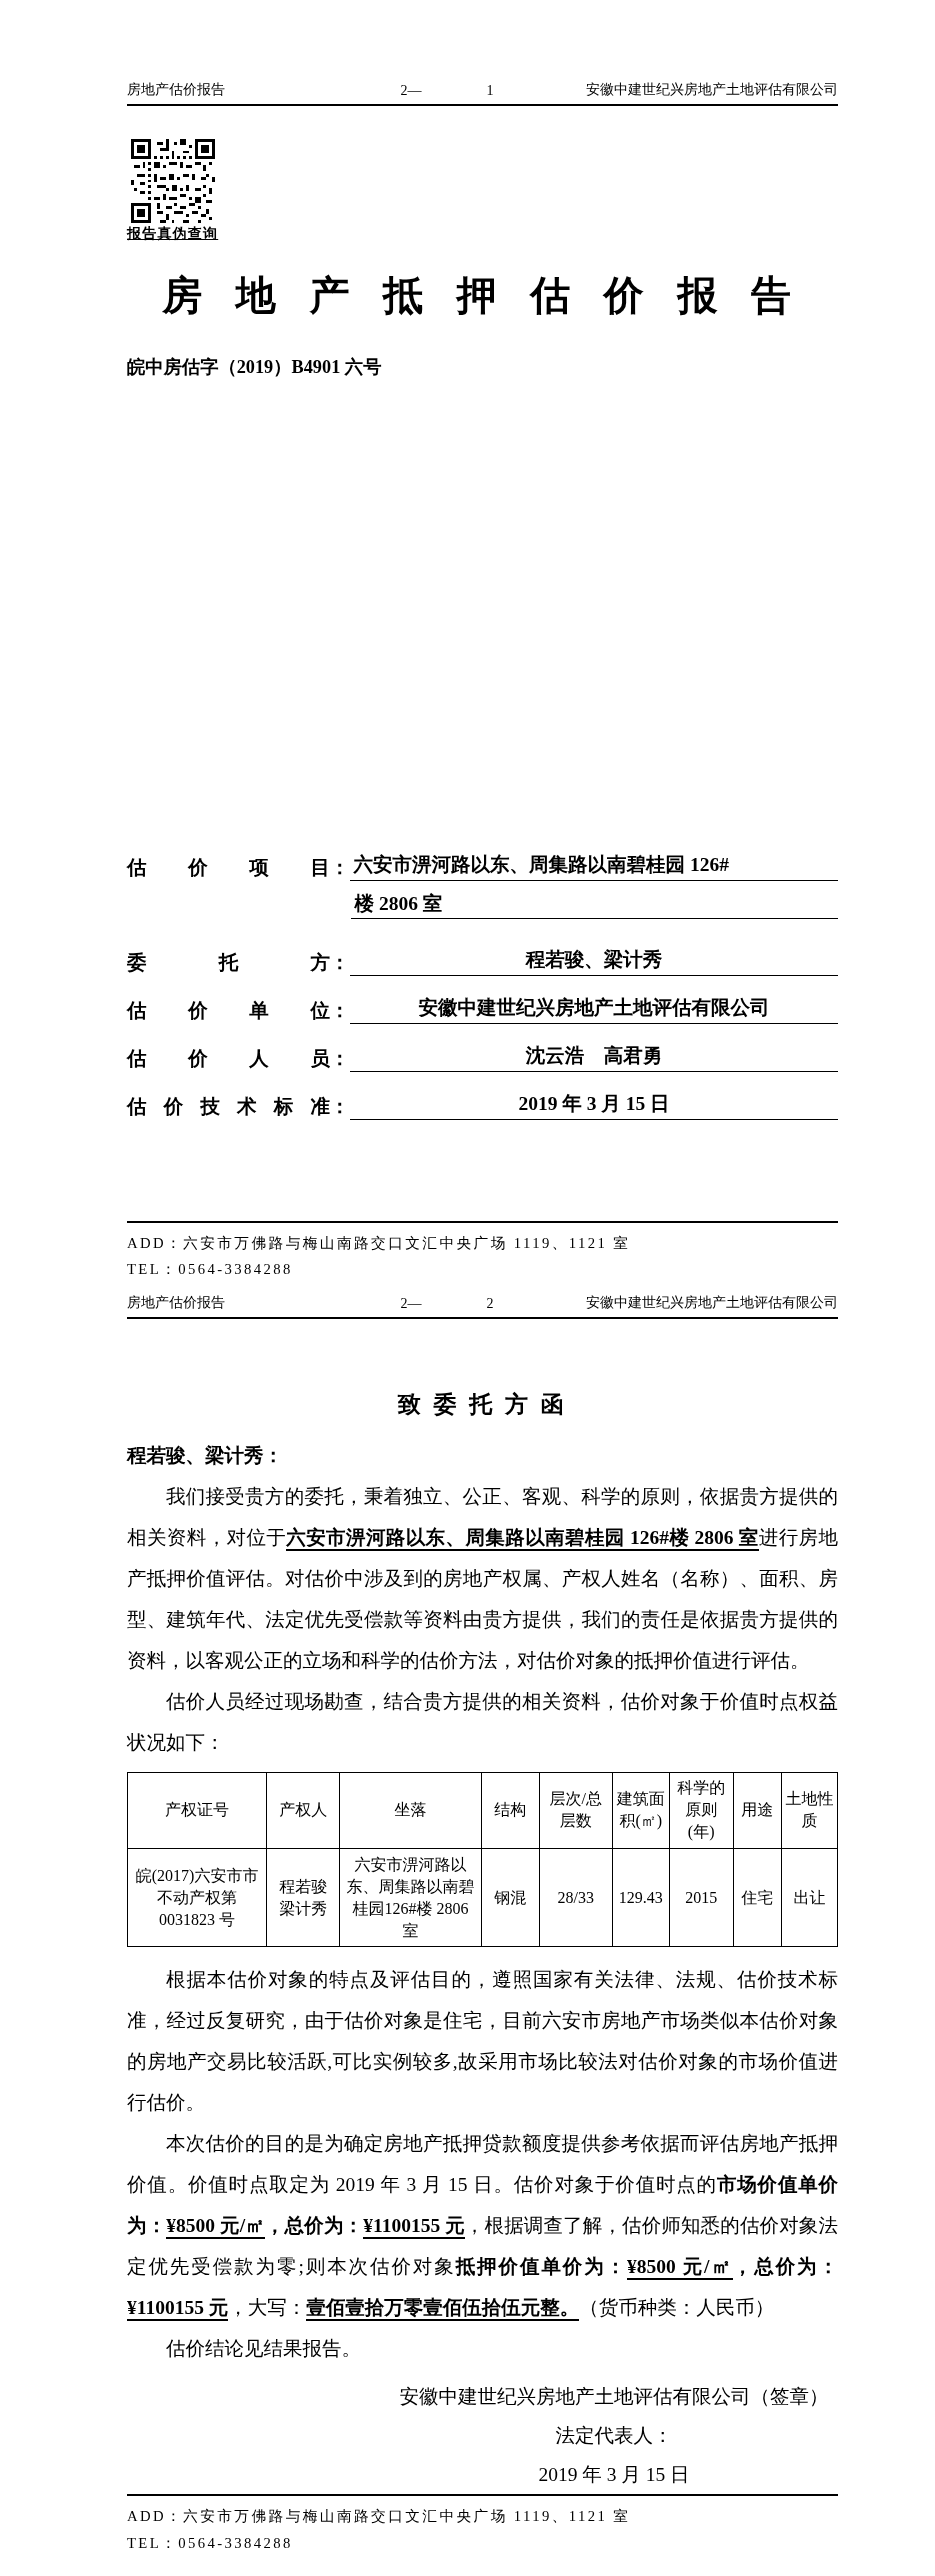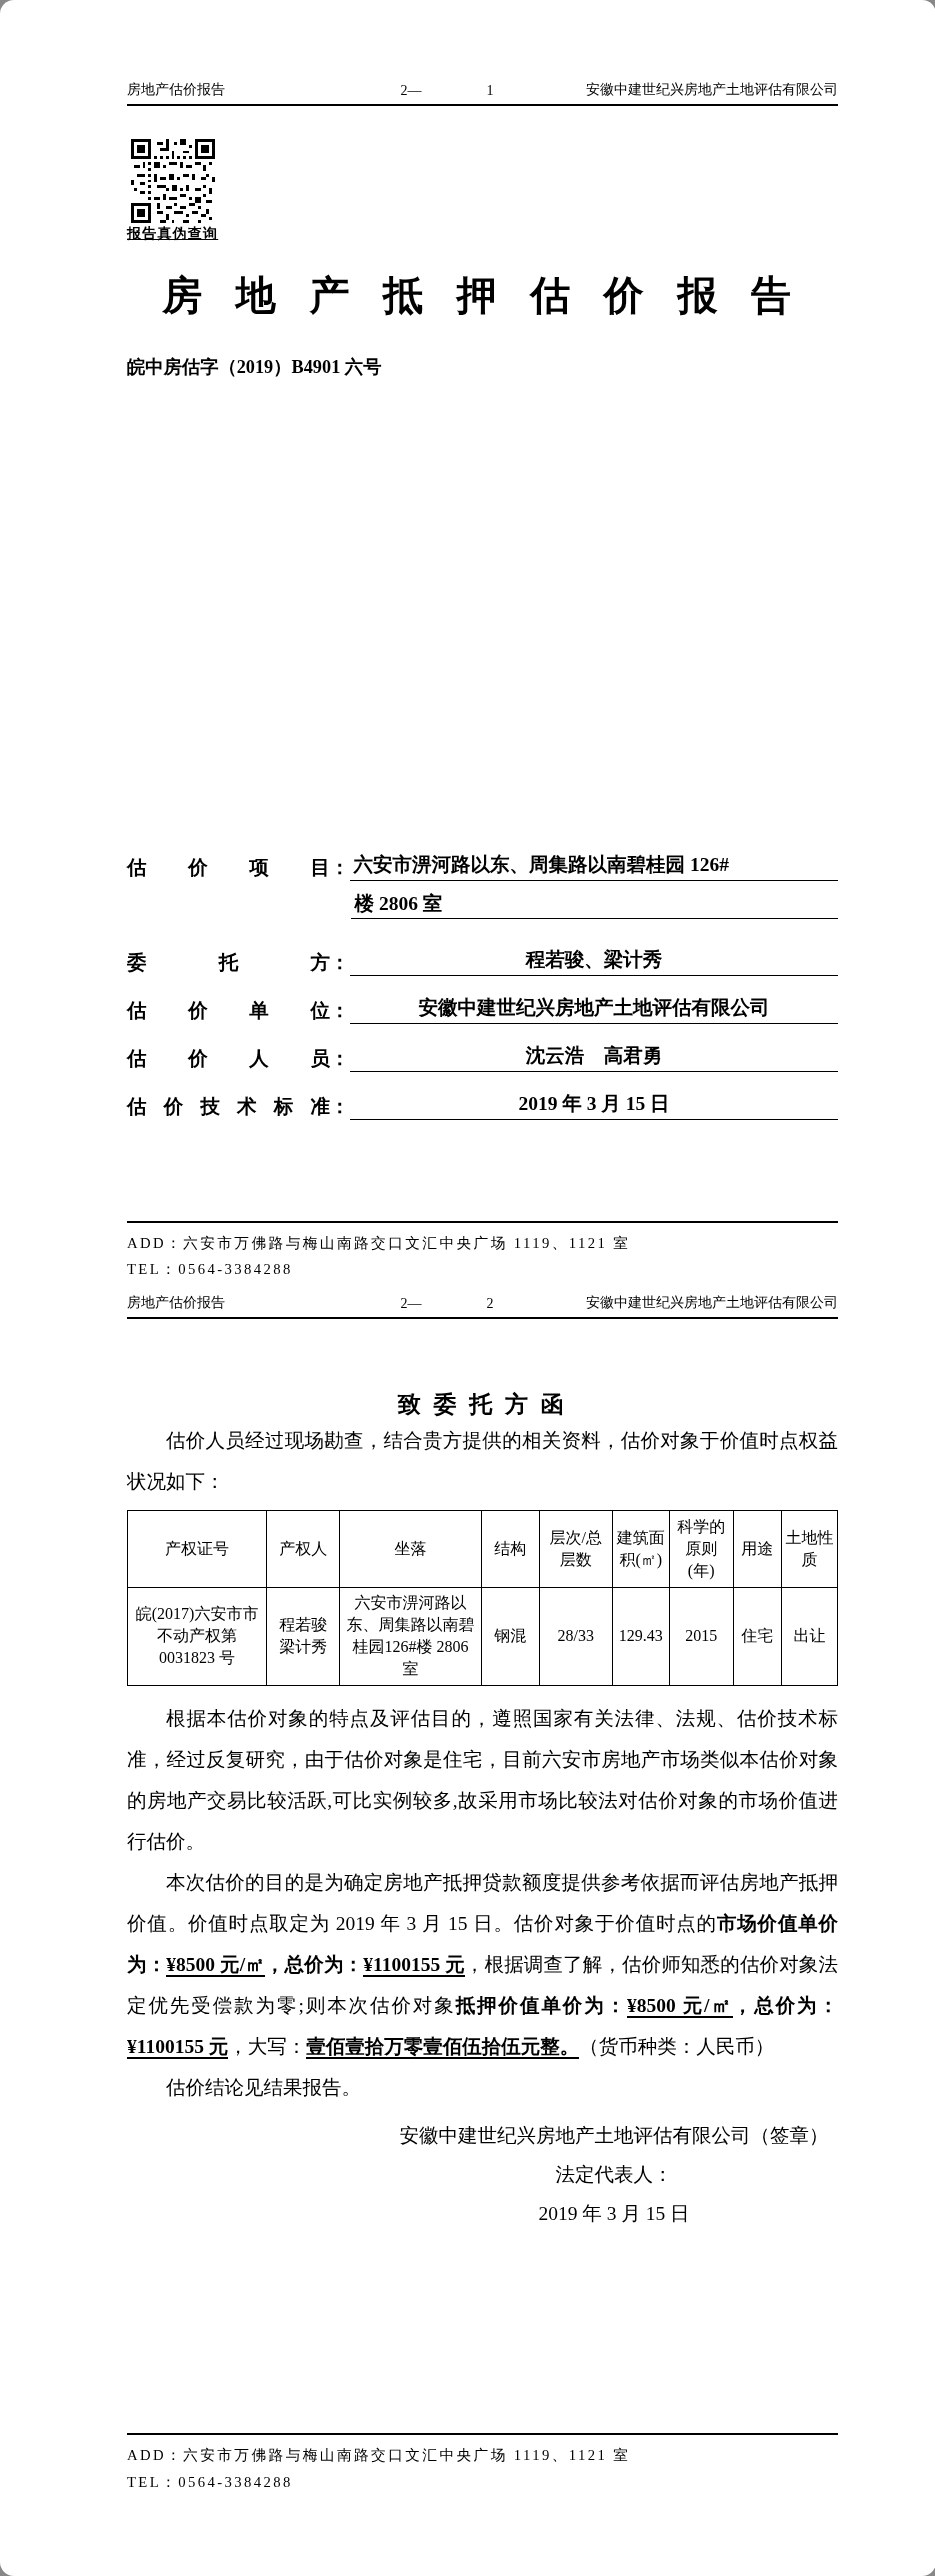--- a/index.html
+++ b/index.html
@@ -1,18 +1,18 @@
 <!DOCTYPE html>
 <html style="font-size:9.4px"><head>
 <meta charset="utf-8">
 <style>
   * { margin:0; padding:0; box-sizing:border-box; }
   html,body { background:#888; }
   body { font-family:"Liberation Serif","DejaVu Serif",serif; color:#000; }
-  .sheet { width:936px; margin:0 auto; background:#fff;border-radius:14px; }
+  .sheet { width:936px; margin:0 auto; background:#fff; }
 
   .page { width:936px; display:flex; flex-direction:column; overflow:hidden; }
   .page-1 { height:1286px; padding:0 98px 0 127px; }
   .page-2 { height:1290px; padding:0 98px 0 127px; }
 
   
   .run-head { display:flex; align-items:flex-end; border-bottom:2.9px solid #000;
               padding-bottom:4.7px; font-size:14px; }
   .page-1 .run-head { margin-top:81px; }
   .page-2 .run-head { margin-top:8.3px; }
@@ -238,21 +238,23 @@
     <div class="run-head">
       <span class="rh-left">房地产估价报告</span>
       <span class="rh-mid">
         <span>2—</span>
         <span>2</span>
       </span>
       <span class="rh-right">安徽中建世纪兴房地产土地评估有限公司</span>
     </div>
 
     <div class="letter-title">致 委 托 方 函</div>
-
+    <div class="salutation">程若骏、梁计秀：</div>
+
+    <p class="para"><span>我们接受贵方的委托，秉着独立、公正、客观、科学的原则，依据贵方提供的相关资料，对位于</span><span class="bu">六安市淠河路以东、周集路以南碧桂园 126#楼 2806 室</span><span>进行房地产抵押价值评估。对估价中涉及到的房地产权属、产权人姓名（名称）、面积、房型、建筑年代、法定优先受偿款等资料由贵方提供，我们的责任是依据贵方提供的资料，以客观公正的立场和科学的估价方法，对估价对象的抵押价值进行评估。</span></p>
 
     <p class="para">估价人员经过现场勘查，结合贵方提供的相关资料，估价对象于价值时点权益状况如下：</p>
 
     <table class="rights">
       <colgroup>
         <col style="width:19.6%">
           <col style="width:10.3%">
           <col style="width:19.9%">
         <col style="width:8.2%">
           <col style="width:10.3%">

